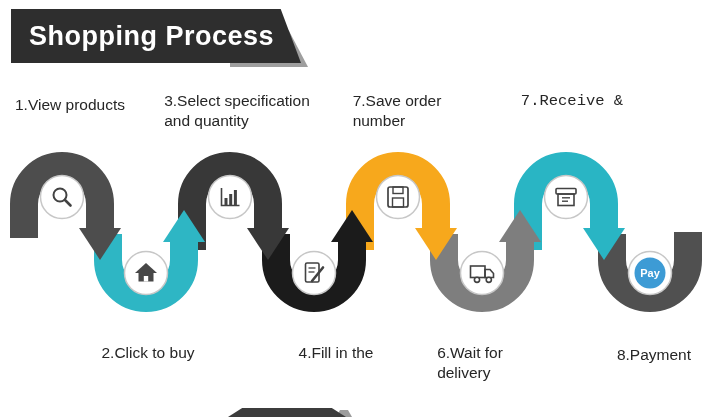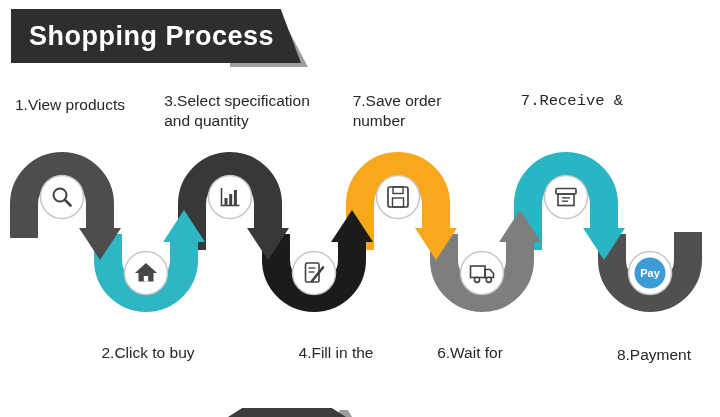--- a/index.html
+++ b/index.html
@@ -70,20 +70,21 @@
 </div>
 
 <div class="label" style="left:148px; top:343px;">
   <div>2.Click to buy</div>
 </div>
 <div class="label" style="left:300px; top:343px;margin-left:36px;">
   <div>4.Fill in the</div>
 </div>
 <div class="label" style="left:470px; top:343px;">
   <div>6.Wait for</div>
+  <div>delivery</div>
 </div>
 <div class="label" style="left:654px; top:345px;">
   <div>8.Payment</div>
 </div>
 
 <svg class="flow-svg" width="720" height="417" viewBox="0 0 720 417">
 
   <g>
     <path d="M 612,234 L 612,260 A 38 38 0 0 0 688,260 L 688,232" fill="none" stroke-width="28" stroke="#505050"></path>
   </g>

